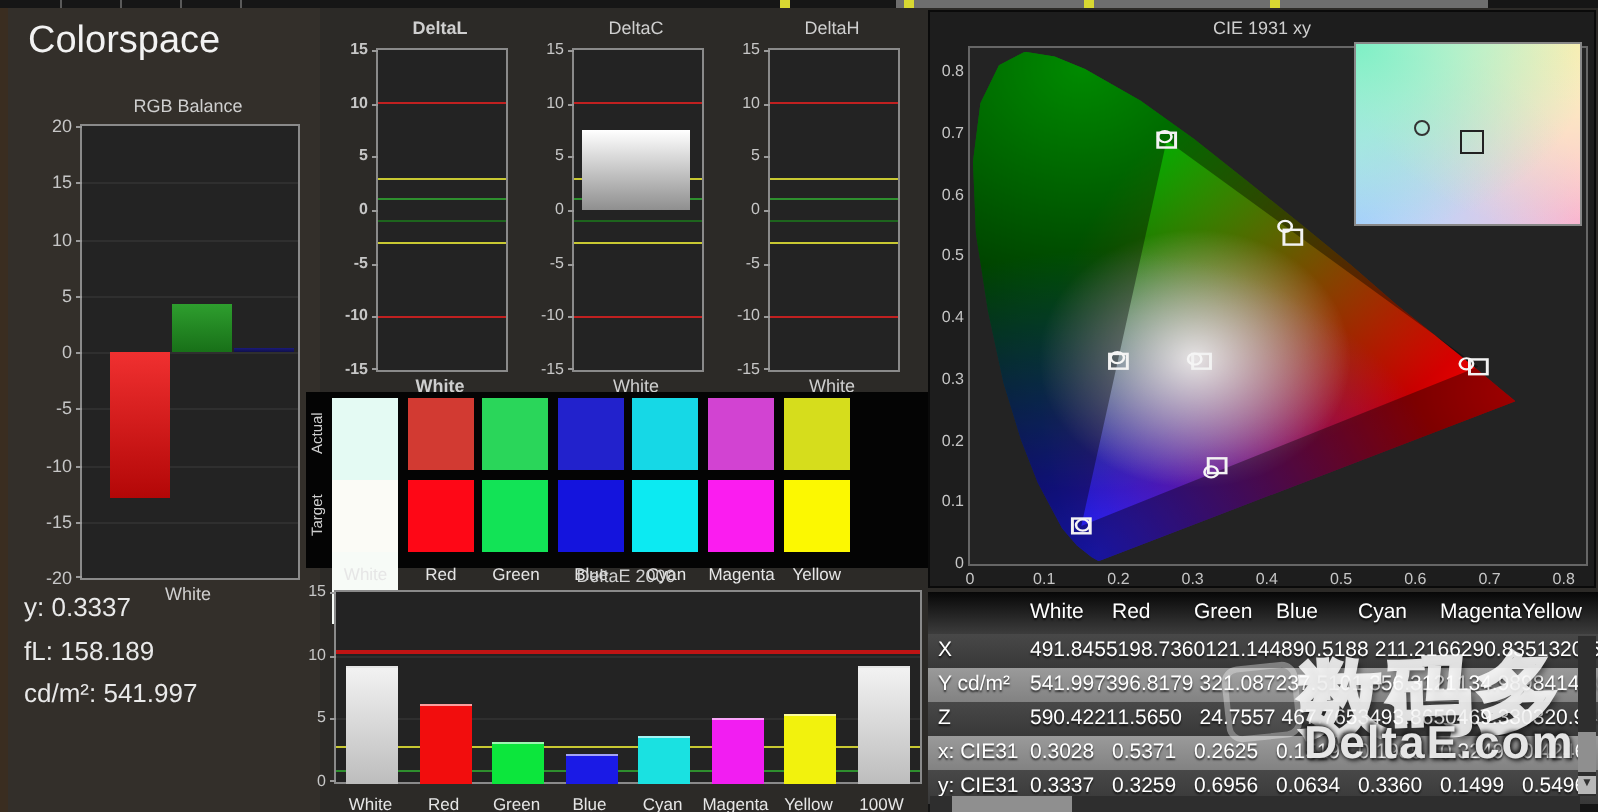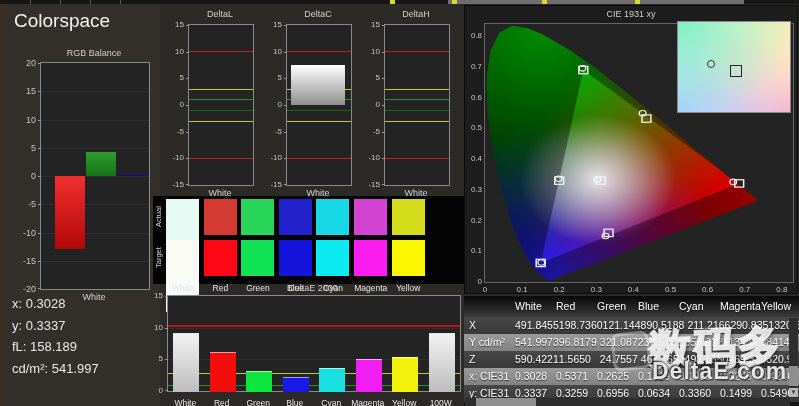--- a/index.html
+++ b/index.html
@@ -29,21 +29,21 @@
   #rgb-plot{left:30px;top:18px;width:108px;height:226px;}
   #rgb-plot .ytick{font-size:9px;}
   #rgb-title{left:30px;top:4px;width:108px;}
   #rgb-xlabel{left:30px;top:248px;width:108px;}
 
   
   .delta-panel{position:absolute;top:4px;width:98px;height:196px;}
   .delta-panel .plot{left:28px;top:20px;width:64px;height:160px;}
   .delta-panel .chart-title{left:28px;top:5px;width:64px;}
   .delta-panel .xlabel{left:28px;top:184px;width:64px;}
-  #dl-panel{left:160px;} #dc-panel{left:258px;} #dh-panel{left:356px;}
+  #dl-panel{left:160px;font-weight:bold;} #dc-panel{left:258px;} #dh-panel{left:356px;}
 
   
   #swatch-panel{left:153px;top:196px;width:312px;height:88px;background:#040404;}
   .rowlabel{position:absolute;left:1px;width:10px;font-size:7.5px;color:#cfcfcf;
             writing-mode:vertical-rl;transform:rotate(180deg);text-align:center;height:36px;}
   .sw-row{position:absolute;left:13px;height:36px;}
   .swatch{display:inline-block;width:33px;height:36px;margin-right:4.6px;vertical-align:top;}
   #sw-labels{position:absolute;left:11px;top:81px;width:300px;}
   .sw-label{display:inline-block;width:37.6px;text-align:center;font-size:8.5px;color:#e6e6e6;}
 
@@ -266,21 +266,20 @@
       <div class="vbar" style="left: 114.75px; width: 26px; top: 81.0667px; height: 13.9333px; background: linear-gradient(rgb(26, 26, 230), rgb(26, 26, 230)); border-top: 1px solid rgba(255, 255, 255, 0.6);"></div>
       <div class="vbar" style="left: 151.25px; width: 26px; top: 72.2px; height: 22.8px; background: linear-gradient(rgb(26, 225, 225), rgb(26, 225, 225)); border-top: 1px solid rgba(255, 255, 255, 0.6);"></div>
       <div class="vbar" style="left: 187.75px; width: 26px; top: 63.3333px; height: 31.6667px; background: linear-gradient(rgb(242, 29, 242), rgb(242, 29, 242)); border-top: 1px solid rgba(255, 255, 255, 0.6);"></div>
       <div class="vbar" style="left: 224.25px; width: 26px; top: 61.4333px; height: 33.5667px; background: linear-gradient(rgb(242, 242, 13), rgb(242, 242, 13)); border-top: 1px solid rgba(255, 255, 255, 0.6);"></div>
       <div class="vbar" style="left: 260.75px; width: 26px; top: 36.7333px; height: 58.2667px; background: linear-gradient(rgb(242, 242, 242), rgb(189, 189, 189)); border-top: 1px solid rgba(255, 255, 255, 0.6);"></div>
     </div>
   <div id="de-labels"><span class="de-label" style="width: 36.5px;">White</span><span class="de-label" style="width: 36.5px;">Red</span><span class="de-label" style="width: 36.5px;">Green</span><span class="de-label" style="width: 36.5px;">Blue</span><span class="de-label" style="width: 36.5px;">Cyan</span><span class="de-label" style="width: 36.5px;">Magenta</span><span class="de-label" style="width: 36.5px;">Yellow</span><span class="de-label" style="width: 36.5px;">100W</span></div>
 </div>
 
 <div class="abs" id="reading">
-  <div>x: 0.3028</div>
   <div>y: 0.3337</div>
   <div>fL: 158.189</div>
   <div>cd/m²: 541.997</div>
 </div>
 
 <div class="abs" id="cie-panel">
   <div class="chart-title" id="cie-title">CIE 1931 xy</div>
   <div class="plot" id="cie-plot"><svg viewBox="0 0 830 840" preserveAspectRatio="none" width="100%" height="100%">
         <defs>
           <radialGradient id="gr" gradientUnits="userSpaceOnUse" cx="735" cy="560" r="640">

